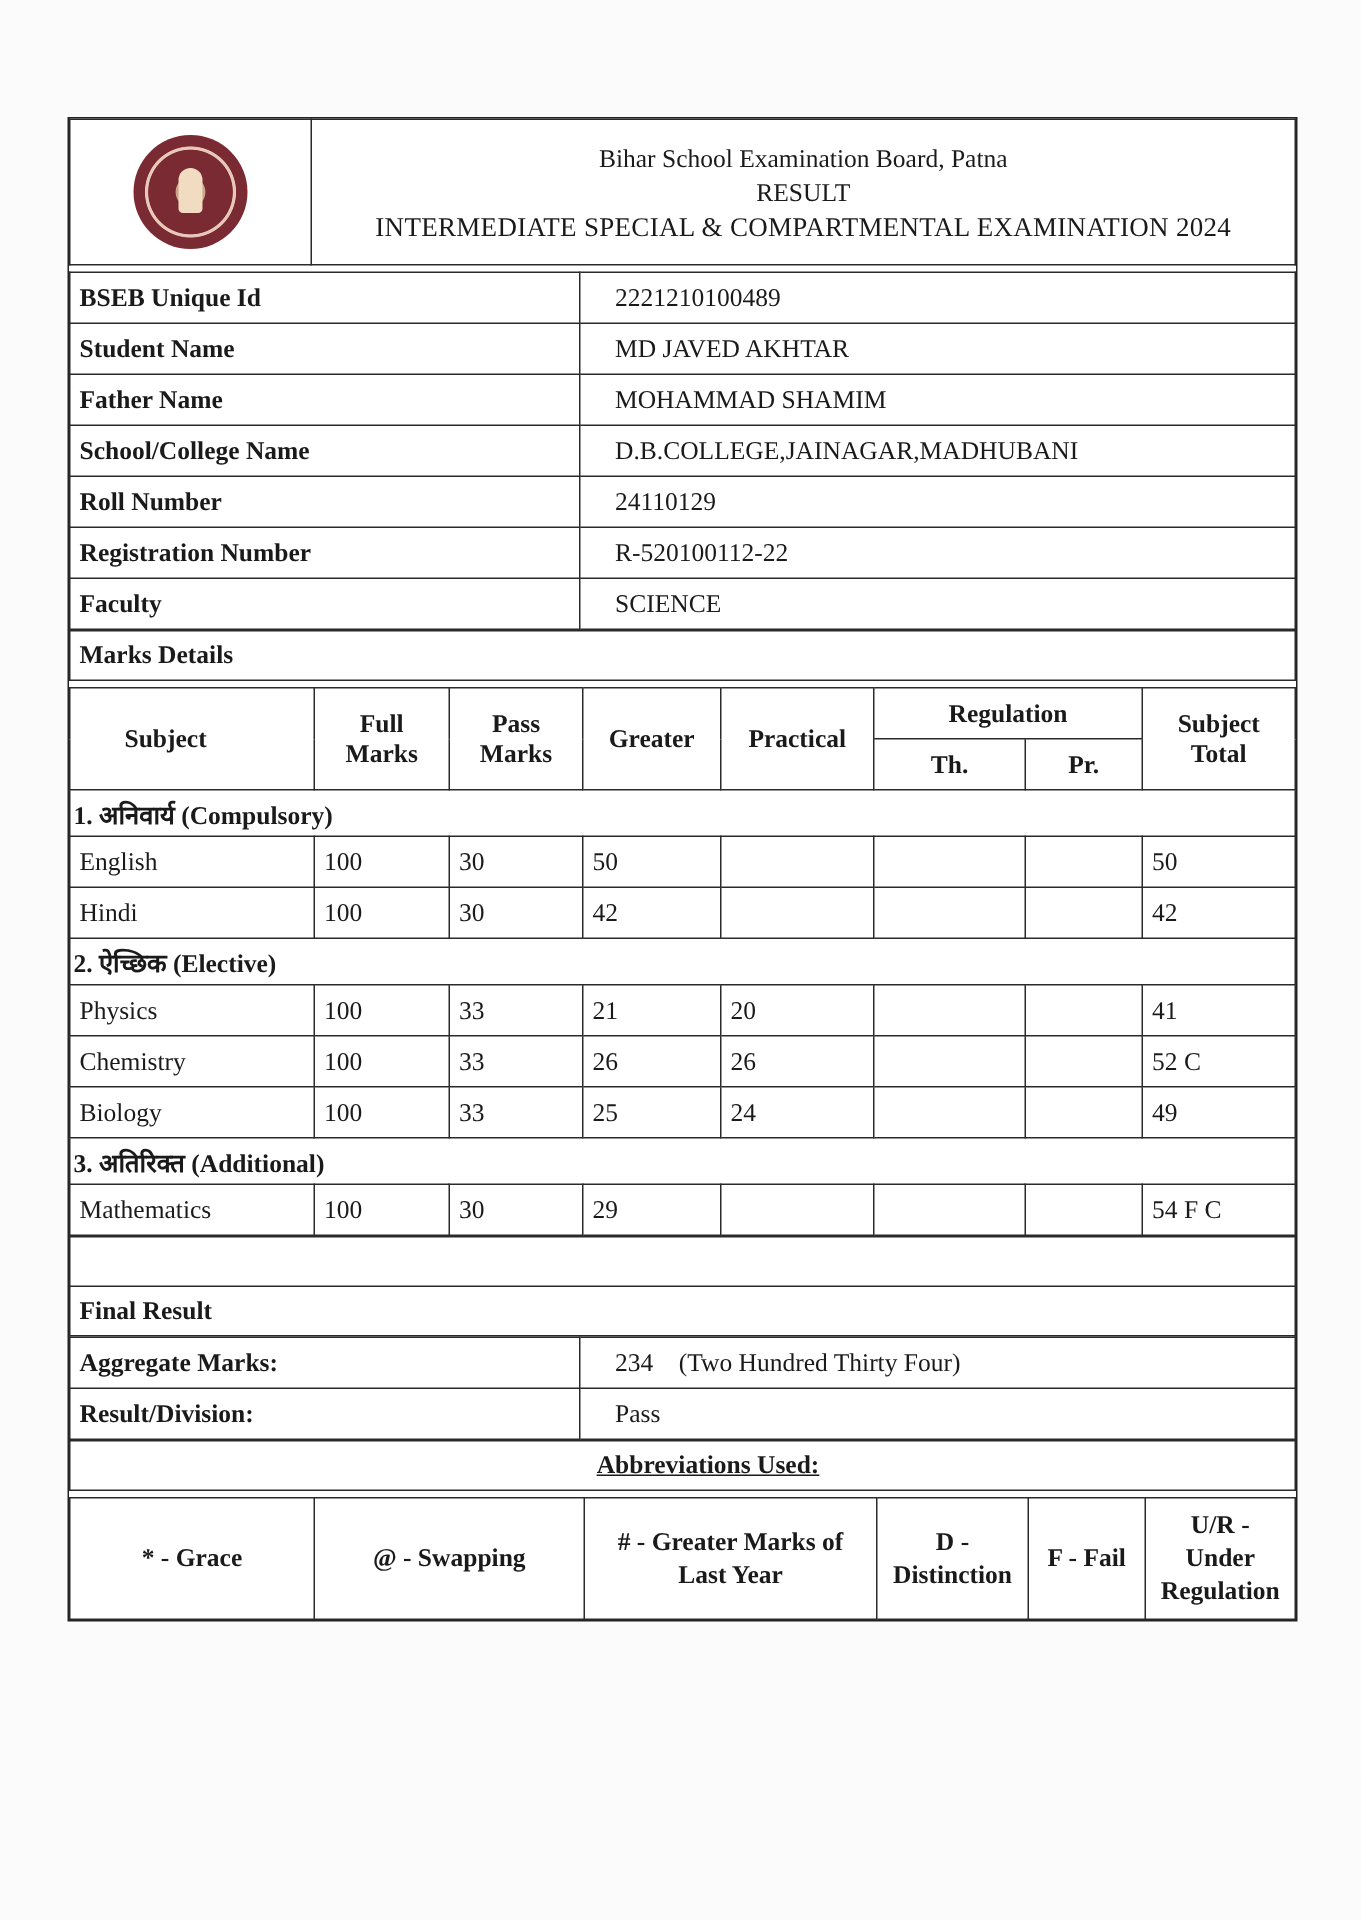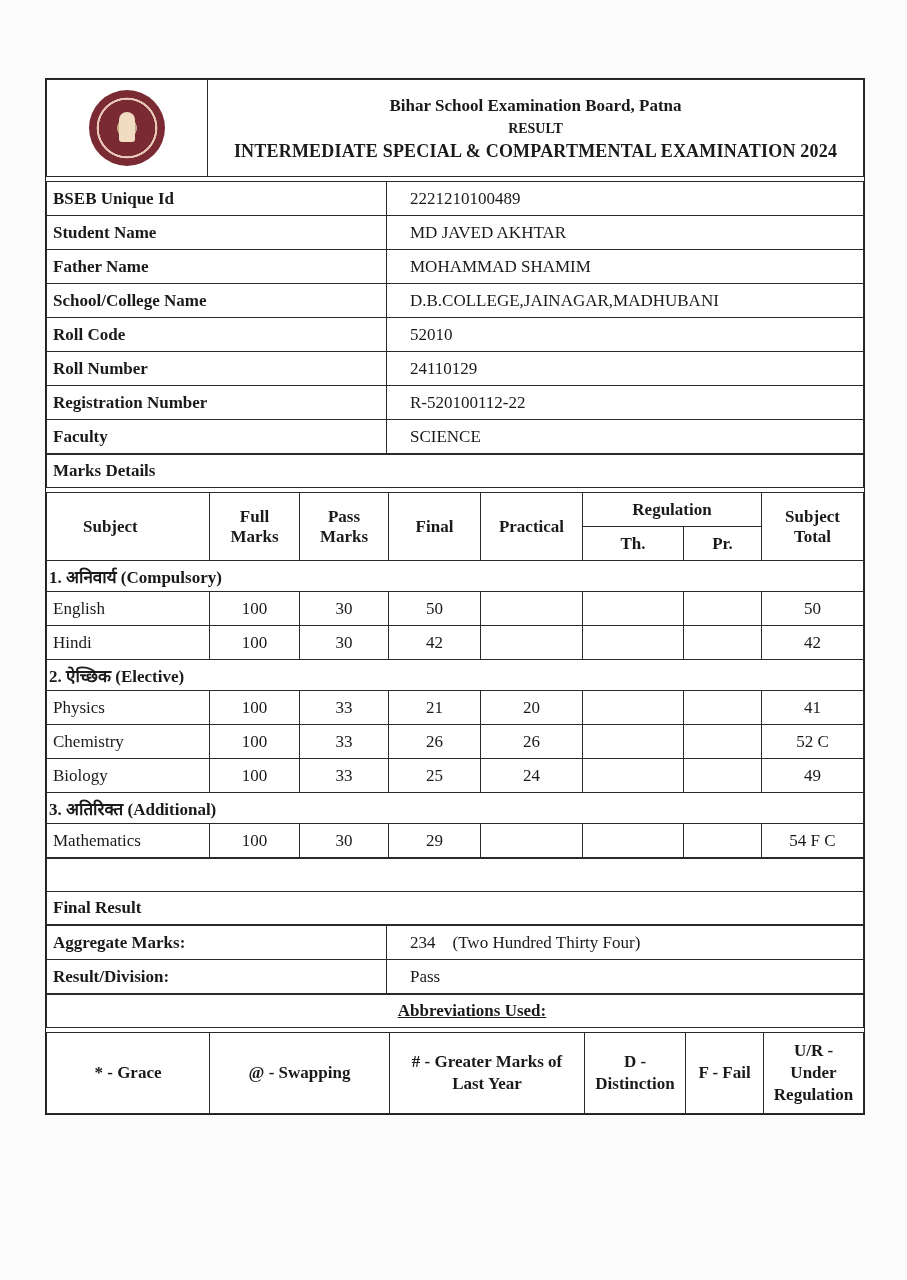--- a/index.html
+++ b/index.html
@@ -8,30 +8,30 @@
     font-family:"Liberation Serif", "DejaVu Serif", serif; color:#1a1a1a;
   }
   .sheet {
     position:absolute; left:45px; top:78px; width:818px;
     border:1.5px solid #222; background:#fff;
   }
   table { border-collapse:collapse; width:100%; }
   td, th { border:1.3px solid #2a2a2a; padding:0 6px; font-size:17px; vertical-align:middle; }
   .hdr td { height:96px; }
   .logo-cell { width:148px; text-align:center; }
-  .title-cell { text-align:center; font-weight:bold; line-height:23px; }
+  .title-cell { text-align:center; font-weight:normal; line-height:23px; }
   .title-cell .l1 { font-size:17px; }
-  .title-cell .l2 { font-size:14px; }
+  .title-cell .l2 { font-size:17px; }
   .title-cell .l3 { font-size:18px; letter-spacing:0.2px; }
   .info td { height:33px; }
   .info .k { width:327px; font-weight:bold; }
   .info .v { padding-left:23px; }
   .sec td { height:32px; font-weight:bold; }
   .marks th { font-weight:bold; text-align:center; font-size:17px; }
-  .marks td { text-align:center; height:33px; }
+  .marks td { height:33px; }
   .marks td.subj { text-align:left; }
   .cat td { text-align:left; font-weight:bold; height:30px; padding-left:2px; }
   .blank td { height:32px; }
   .abbr td { text-align:center; font-weight:bold; height:80px; font-size:17px; line-height:22px; }
   .abbr-title td { text-align:center; font-weight:bold; text-decoration:underline; height:32px;padding-left:40px; }
   .seal {
     width:76px; height:76px; border-radius:50%; margin:auto;
     background:radial-gradient(circle, #c9a585 0 18%, #7a2a33 19% 52%, #e8c8b8 53% 56%, #7a2a33 57% 88%, #3d1418 89% 100%);
     position:relative;
   }
@@ -71,24 +71,20 @@
           <td class="k">Student Name</td>
                   <td class="v">MD JAVED AKHTAR</td>
         </tr>
         <tr>
           <td class="k">Father Name</td>
                   <td class="v">MOHAMMAD SHAMIM</td>
         </tr>
         <tr>
           <td class="k">School/College Name</td>
                   <td class="v">D.B.COLLEGE,JAINAGAR,MADHUBANI</td>
-        </tr>
-        <tr>
-          <td class="k">Roll Code</td>
-                  <td class="v">52010</td>
         </tr>
         <tr>
           <td class="k">Roll Number</td>
                   <td class="v">24110129</td>
         </tr>
         <tr>
           <td class="k">Registration Number</td>
                   <td class="v">R-520100112-22</td>
         </tr>
         <tr>
@@ -115,21 +111,21 @@
         <col style="width:102px">
         <col style="width:101px">
         <col style="width:78px">
         <col>
     </colgroup>
     <thead>
       <tr style="height:34px;">
         <th rowspan="2" style="text-align:left;padding-left:36px;">Subject</th>
         <th rowspan="2">Full Marks</th>
         <th rowspan="2">Pass Marks</th>
-        <th rowspan="2">Final</th>
+        <th rowspan="2">Greater</th>
         <th rowspan="2">Practical</th>
         <th colspan="2">Regulation</th>
         <th rowspan="2">Subject Total</th>
       </tr>
       <tr style="height:34px;">
         <th>Th.</th>
         <th>Pr.</th>
       </tr>
     </thead>
     <tbody id="marks-body">

